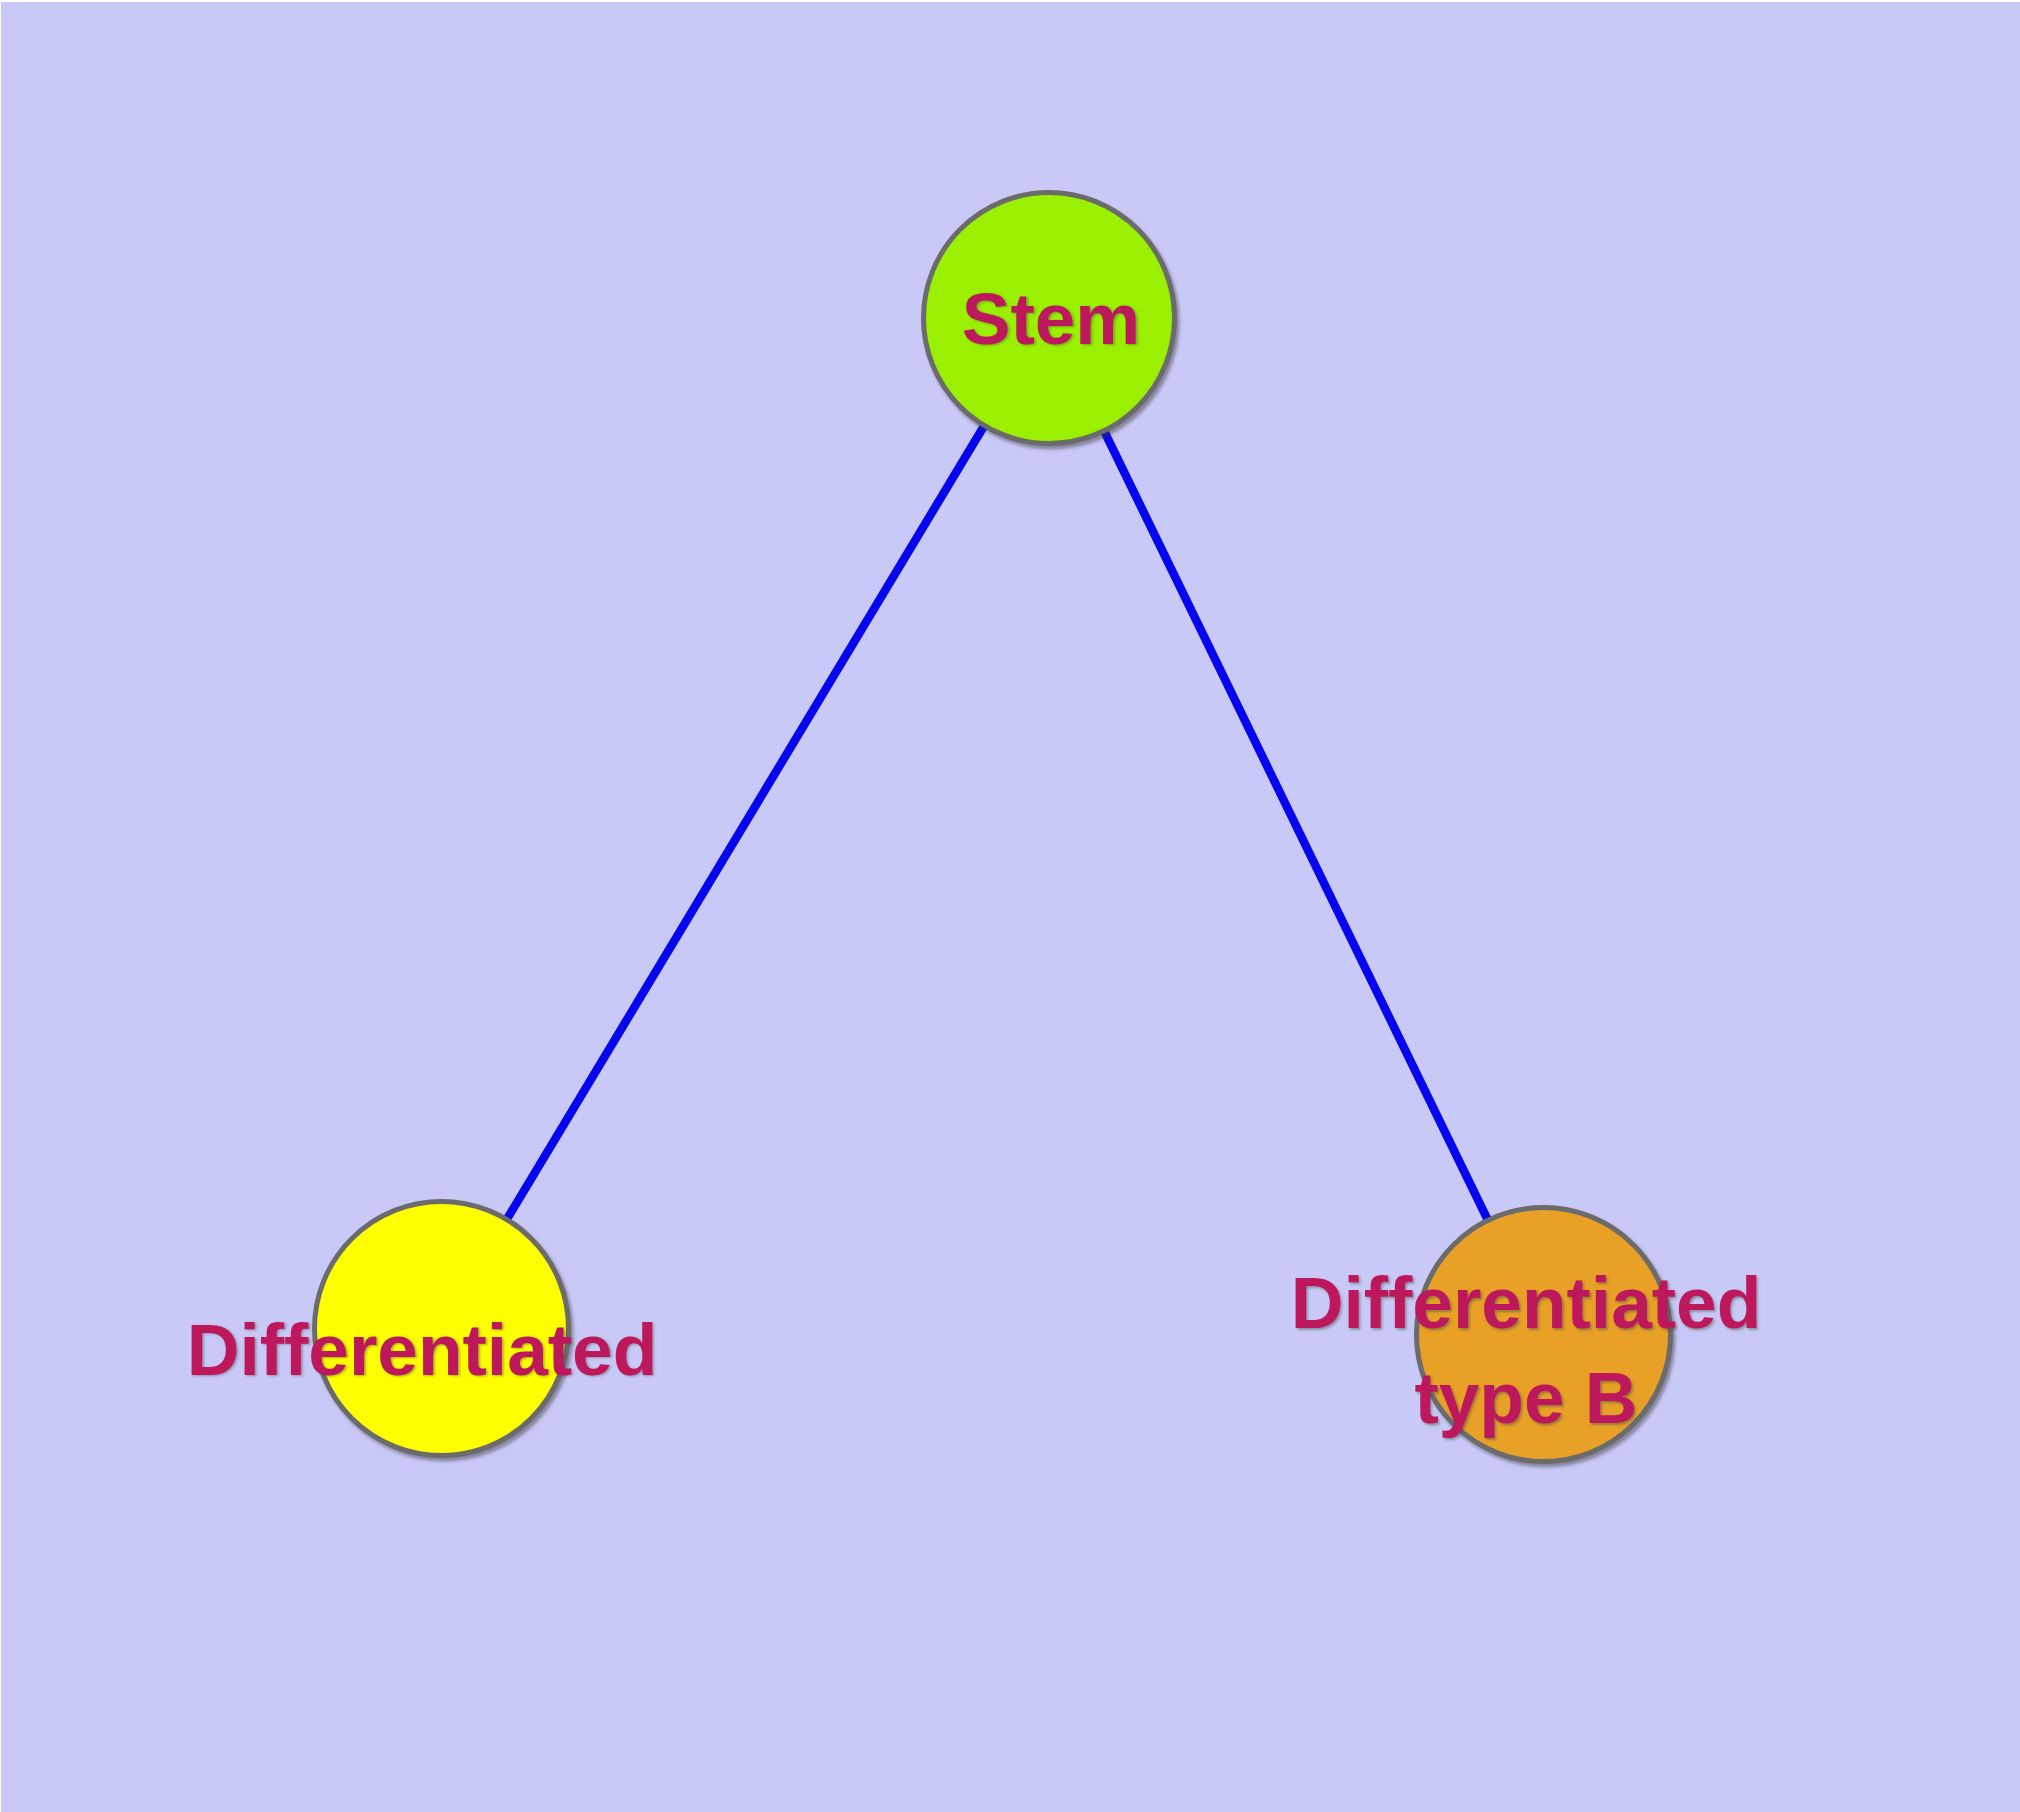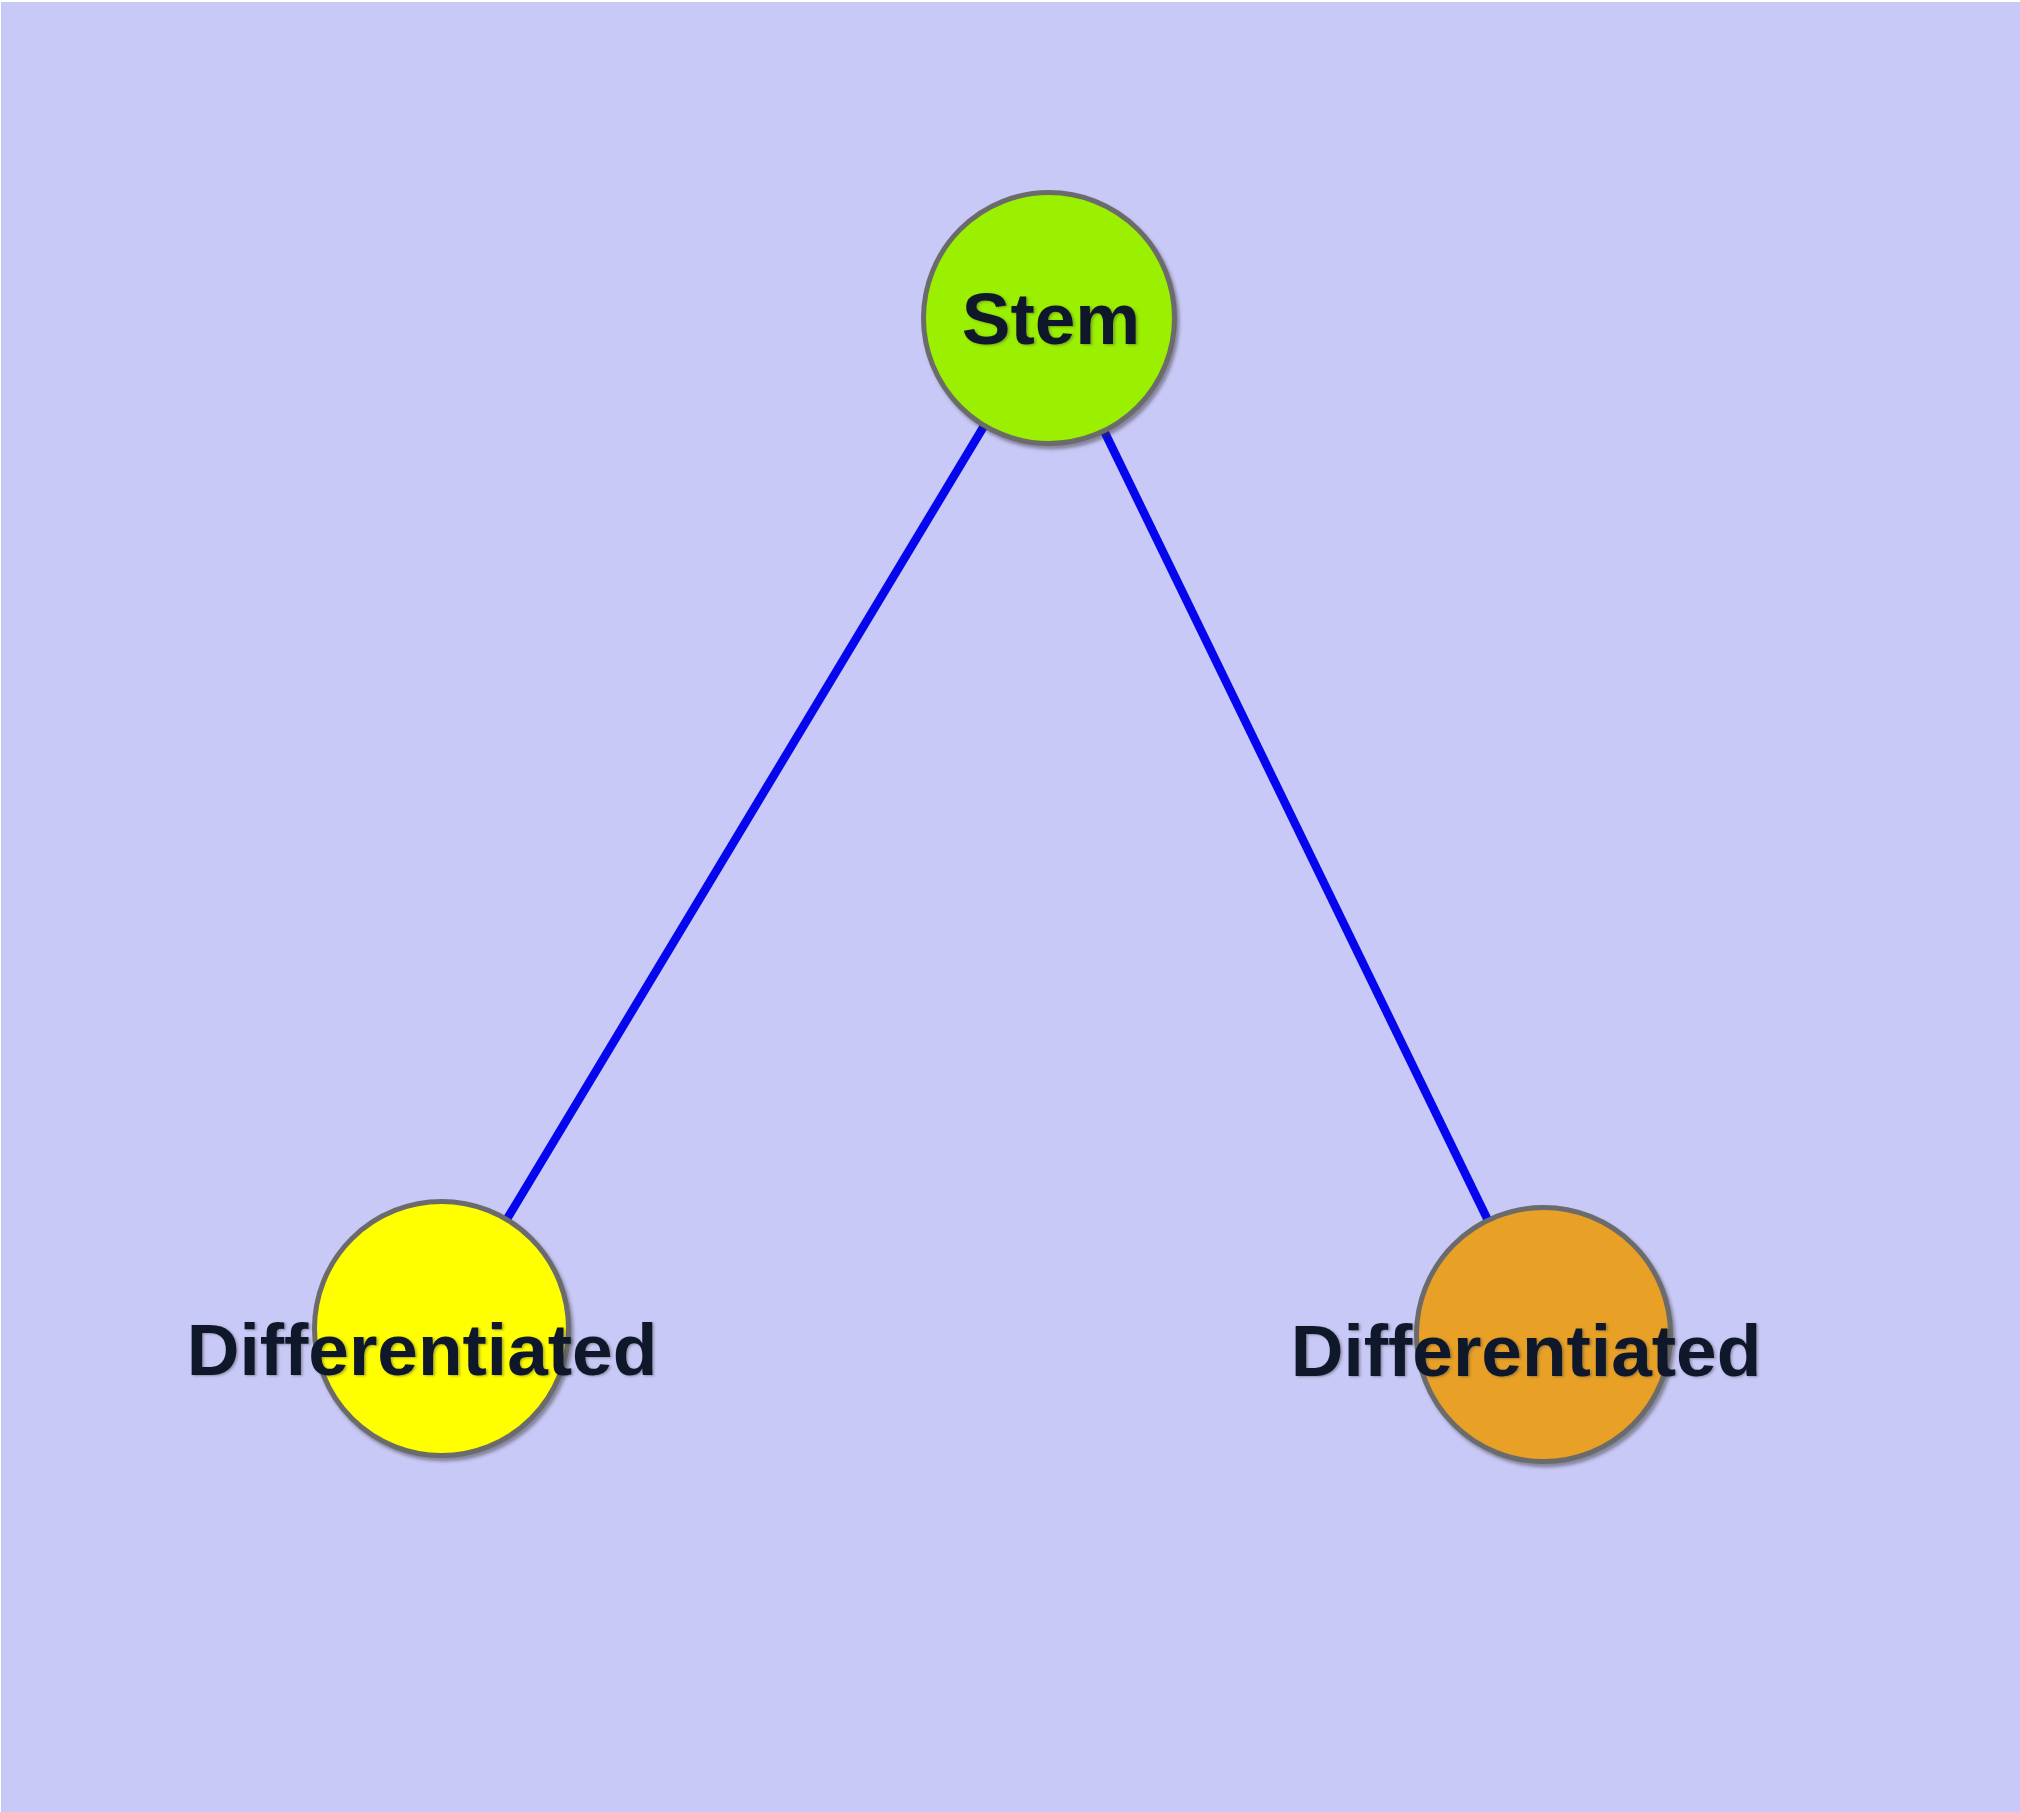--- a/index.html
+++ b/index.html
@@ -61,21 +61,21 @@
     left: 1413px;
     top: 1203px;
     width: 259px;
     height: 259px;
   }
 
   .node-label {
     position: absolute;
     transform: translate(-50%, -50%);
     z-index: 3;
-    color: #0f172a;
+    color: #be185d;
     font-size: 73px;
     font-weight: bold;
     line-height: 1.3;
     text-align: center;
     white-space: nowrap;
     text-shadow: 1.7px 1.7px 2.5px rgba(70, 70, 70, 0.45);
     pointer-events: none;
   }
 
   .label-stem  { left: 1050px; top: 317px; }
@@ -103,16 +103,17 @@
   <div class="node-label label-stem">
     <span class="label-line">Stem</span>
   </div>
 
   <div class="node-label label-type-a">
     <span class="label-line">Differentiated</span>
   </div>
 
   <div class="node-label label-type-b">
     <span class="label-line">Differentiated</span>
+    <span class="label-line">type B</span>
   </div>
 
 </div>
 
 
 </body></html>

